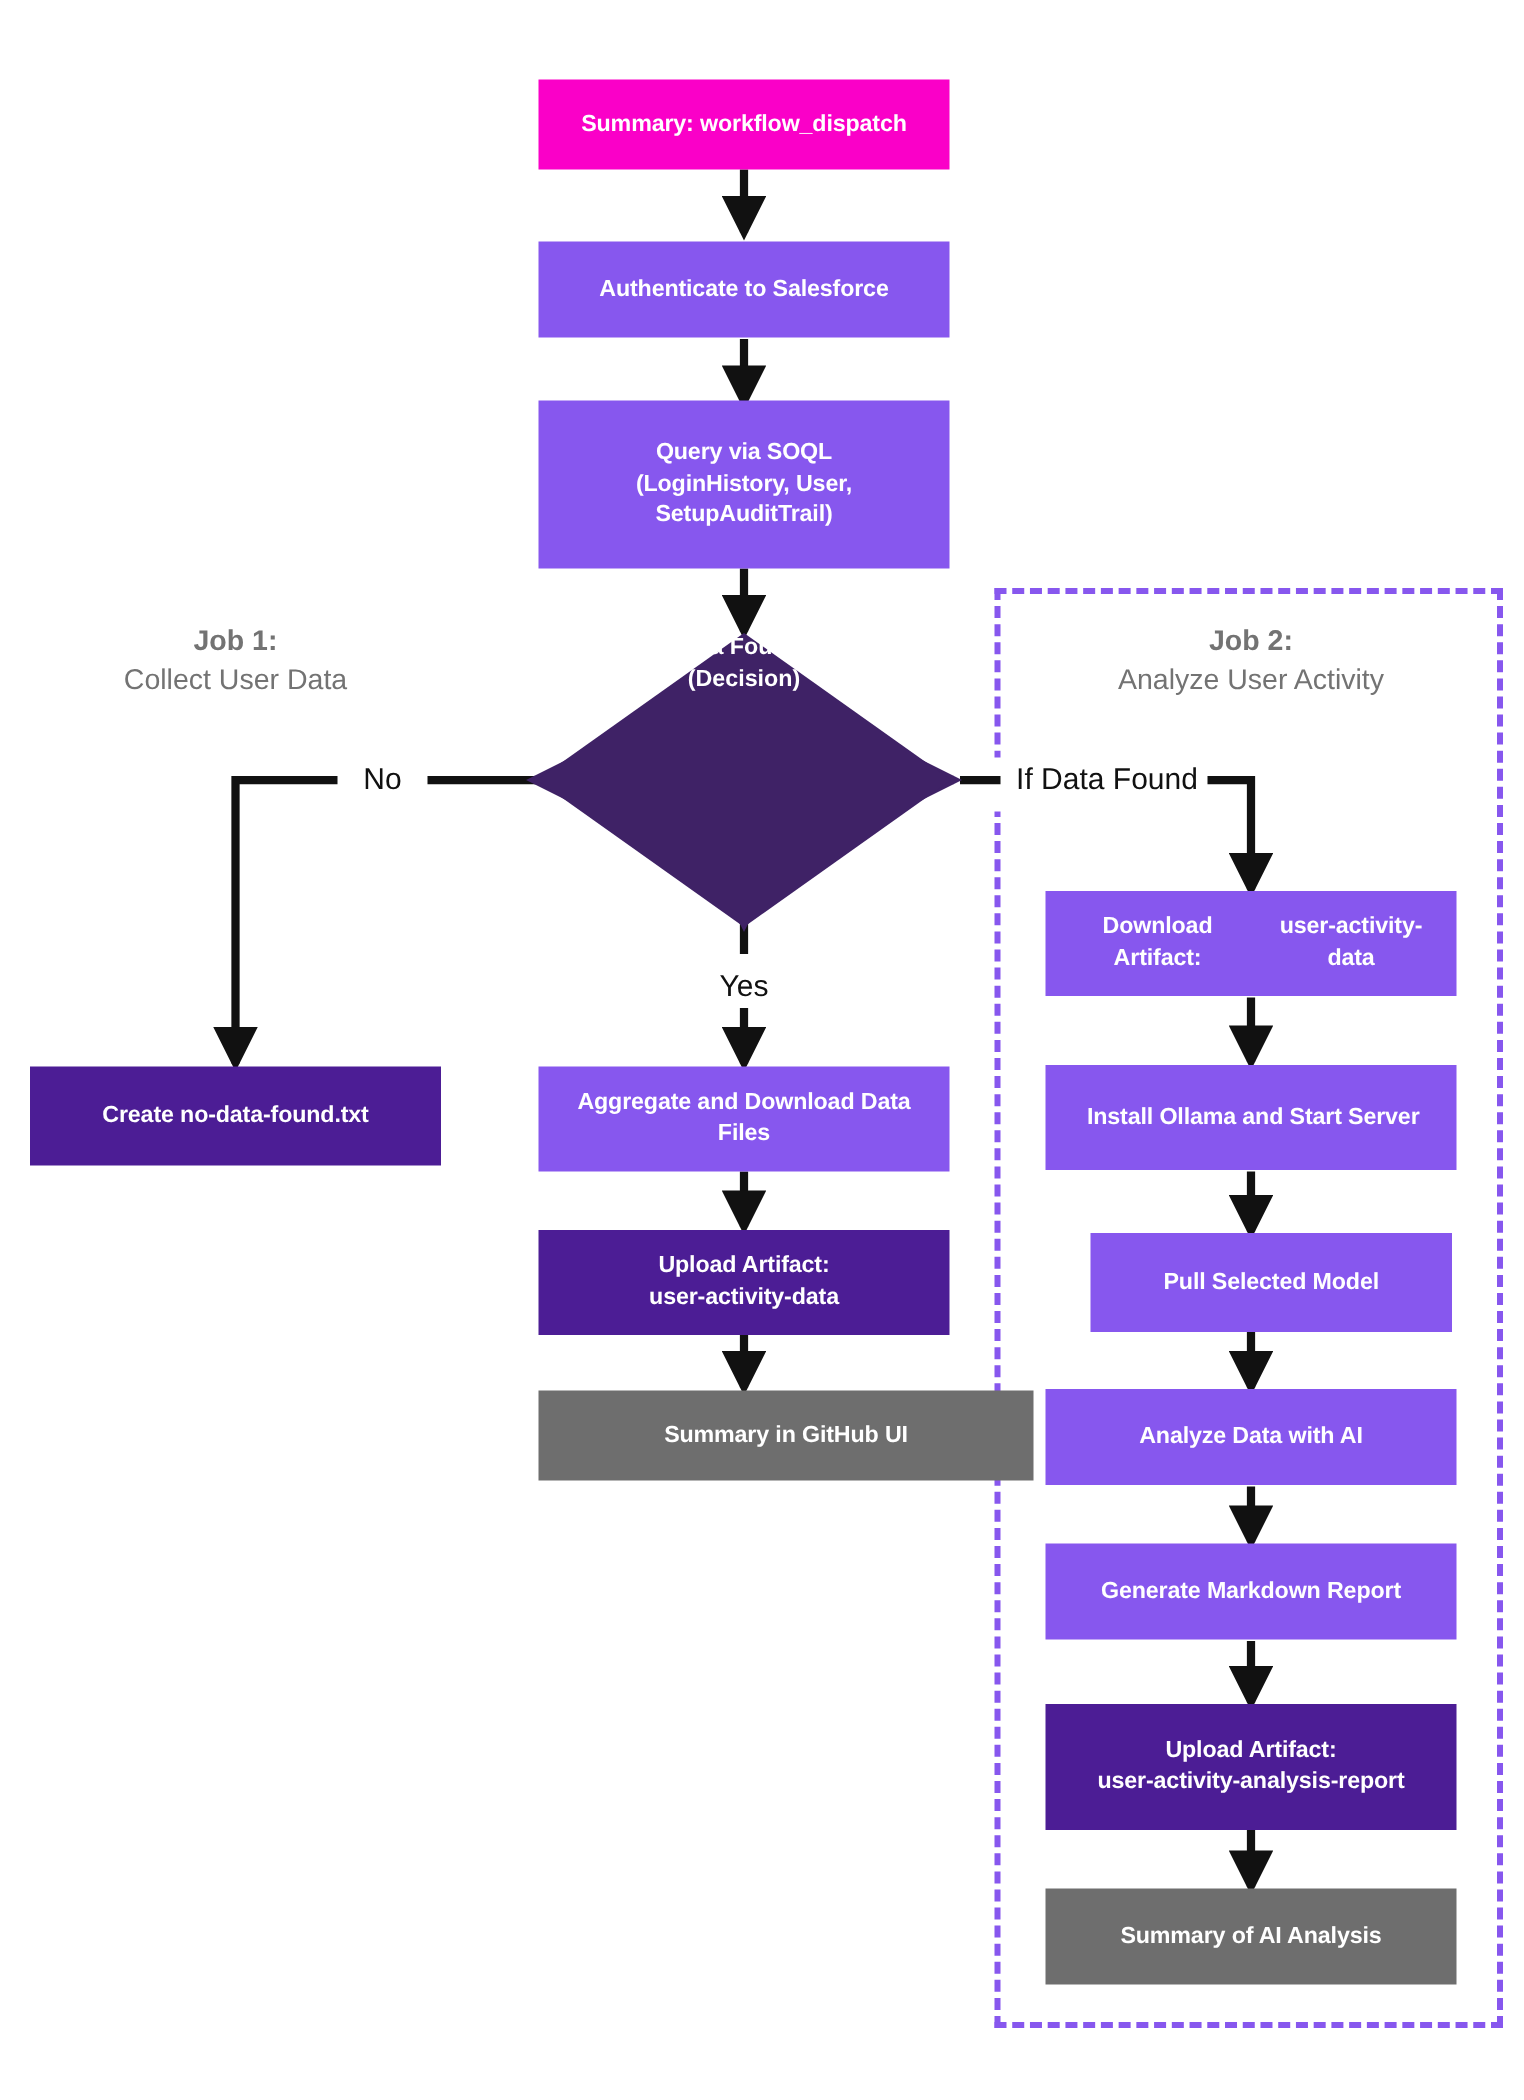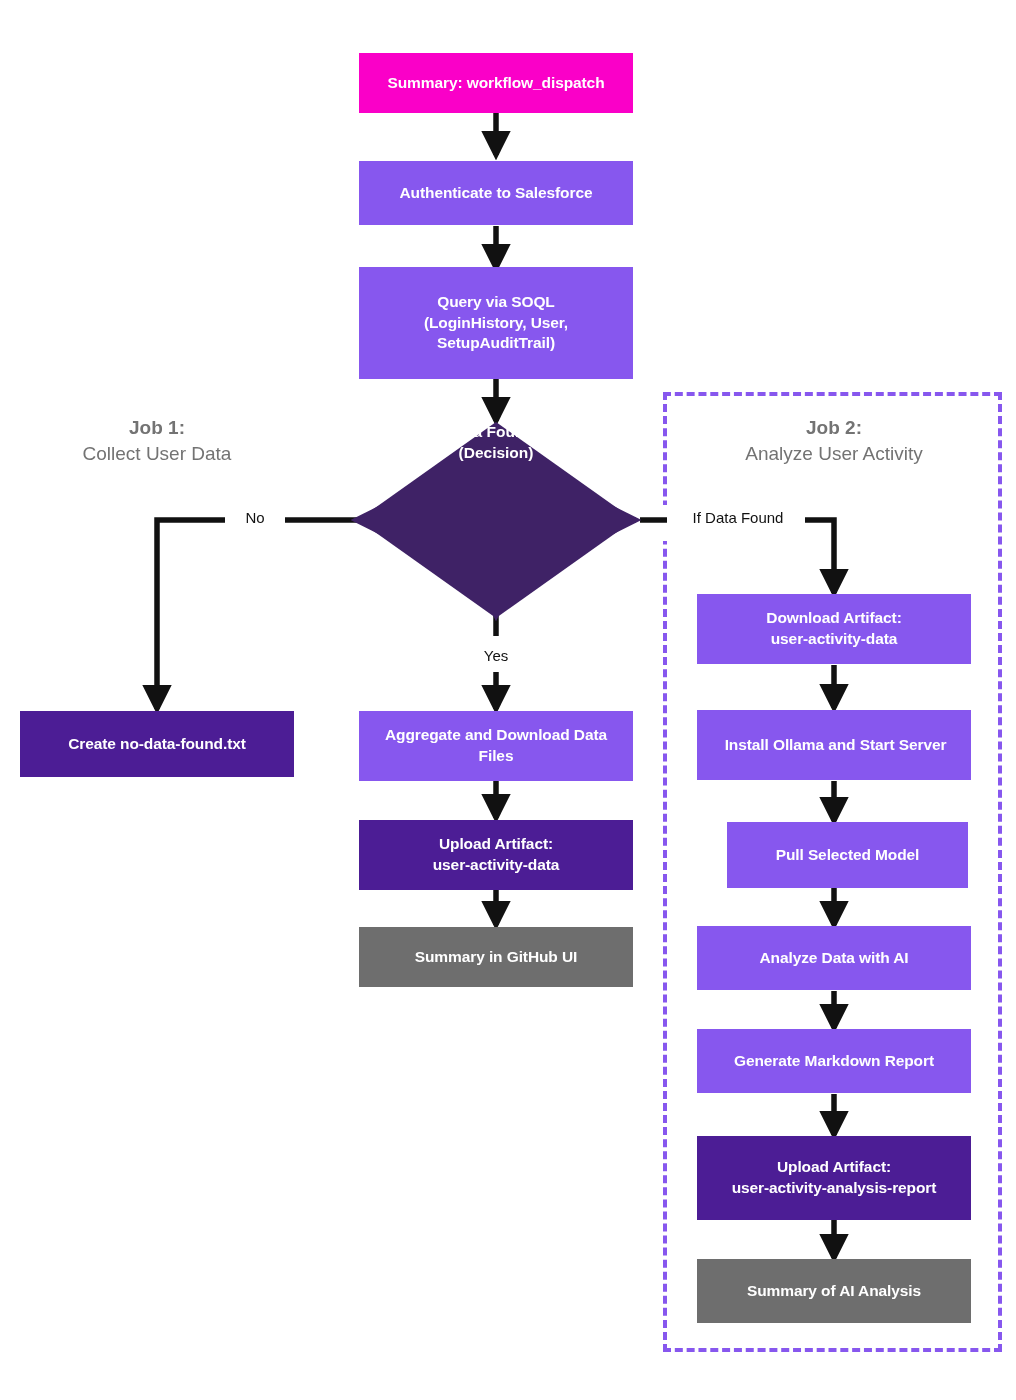--- a/index.html
+++ b/index.html
@@ -75,21 +75,21 @@
     display: block;
   }
   .job-title .sub {
     font-weight: normal;
     display: block;
   }
 
   .edge-label {
     position: absolute;
     color: #111111;
-    font-size: 15px;
+    font-size: 20px;
     font-weight: normal;
     white-space: nowrap;
     text-align: center;
   }
 
   .dashed-box {
     position: absolute;
     box-sizing: border-box;
     border: 4px dashed #8757ee;
     background: transparent;
@@ -196,23 +196,23 @@
 
   <div class="node orchid" style="left:20px; top:711px; width:274px; height:66px;">Create no-data-found.txt</div>
 
   <div class="node violet" style="left:359px; top:711px; width:274px; height:70px;">Aggregate and Download Data Files</div>
 
   <div class="node orchid" style="left:359px; top:820px; width:274px; height:70px; flex-direction:column;">
     <span>Upload Artifact:</span>
     <span>user-activity-data</span>
   </div>
 
-  <div class="node grey" style="left:359px; top:927px; width:274px; height:60px;">Summary in GitHub UI</div>
-
-  <div class="node violet" style="left:697px; top:594px; width:274px; height:70px; flex-direction:column;">
+  <div class="node grey" style="left:359px; top:927px; width:330px; height:60px;">Summary in GitHub UI</div>
+
+  <div class="node violet" style="left:697px; top:594px; width:274px; height:70px; ">
     <span>Download Artifact:</span>
     <span>user-activity-data</span>
   </div>
 
   <div class="node violet" style="left:697px; top:710px; width:274px; height:70px;padding-left:11px;">Install Ollama and Start Server</div>
 
   <div class="node violet" style="left:727px; top:822px; width:241px; height:66px;">Pull Selected Model</div>
 
   <div class="node violet" style="left:697px; top:1029px; width:274px; height:64px;">Generate Markdown Report</div>
 

